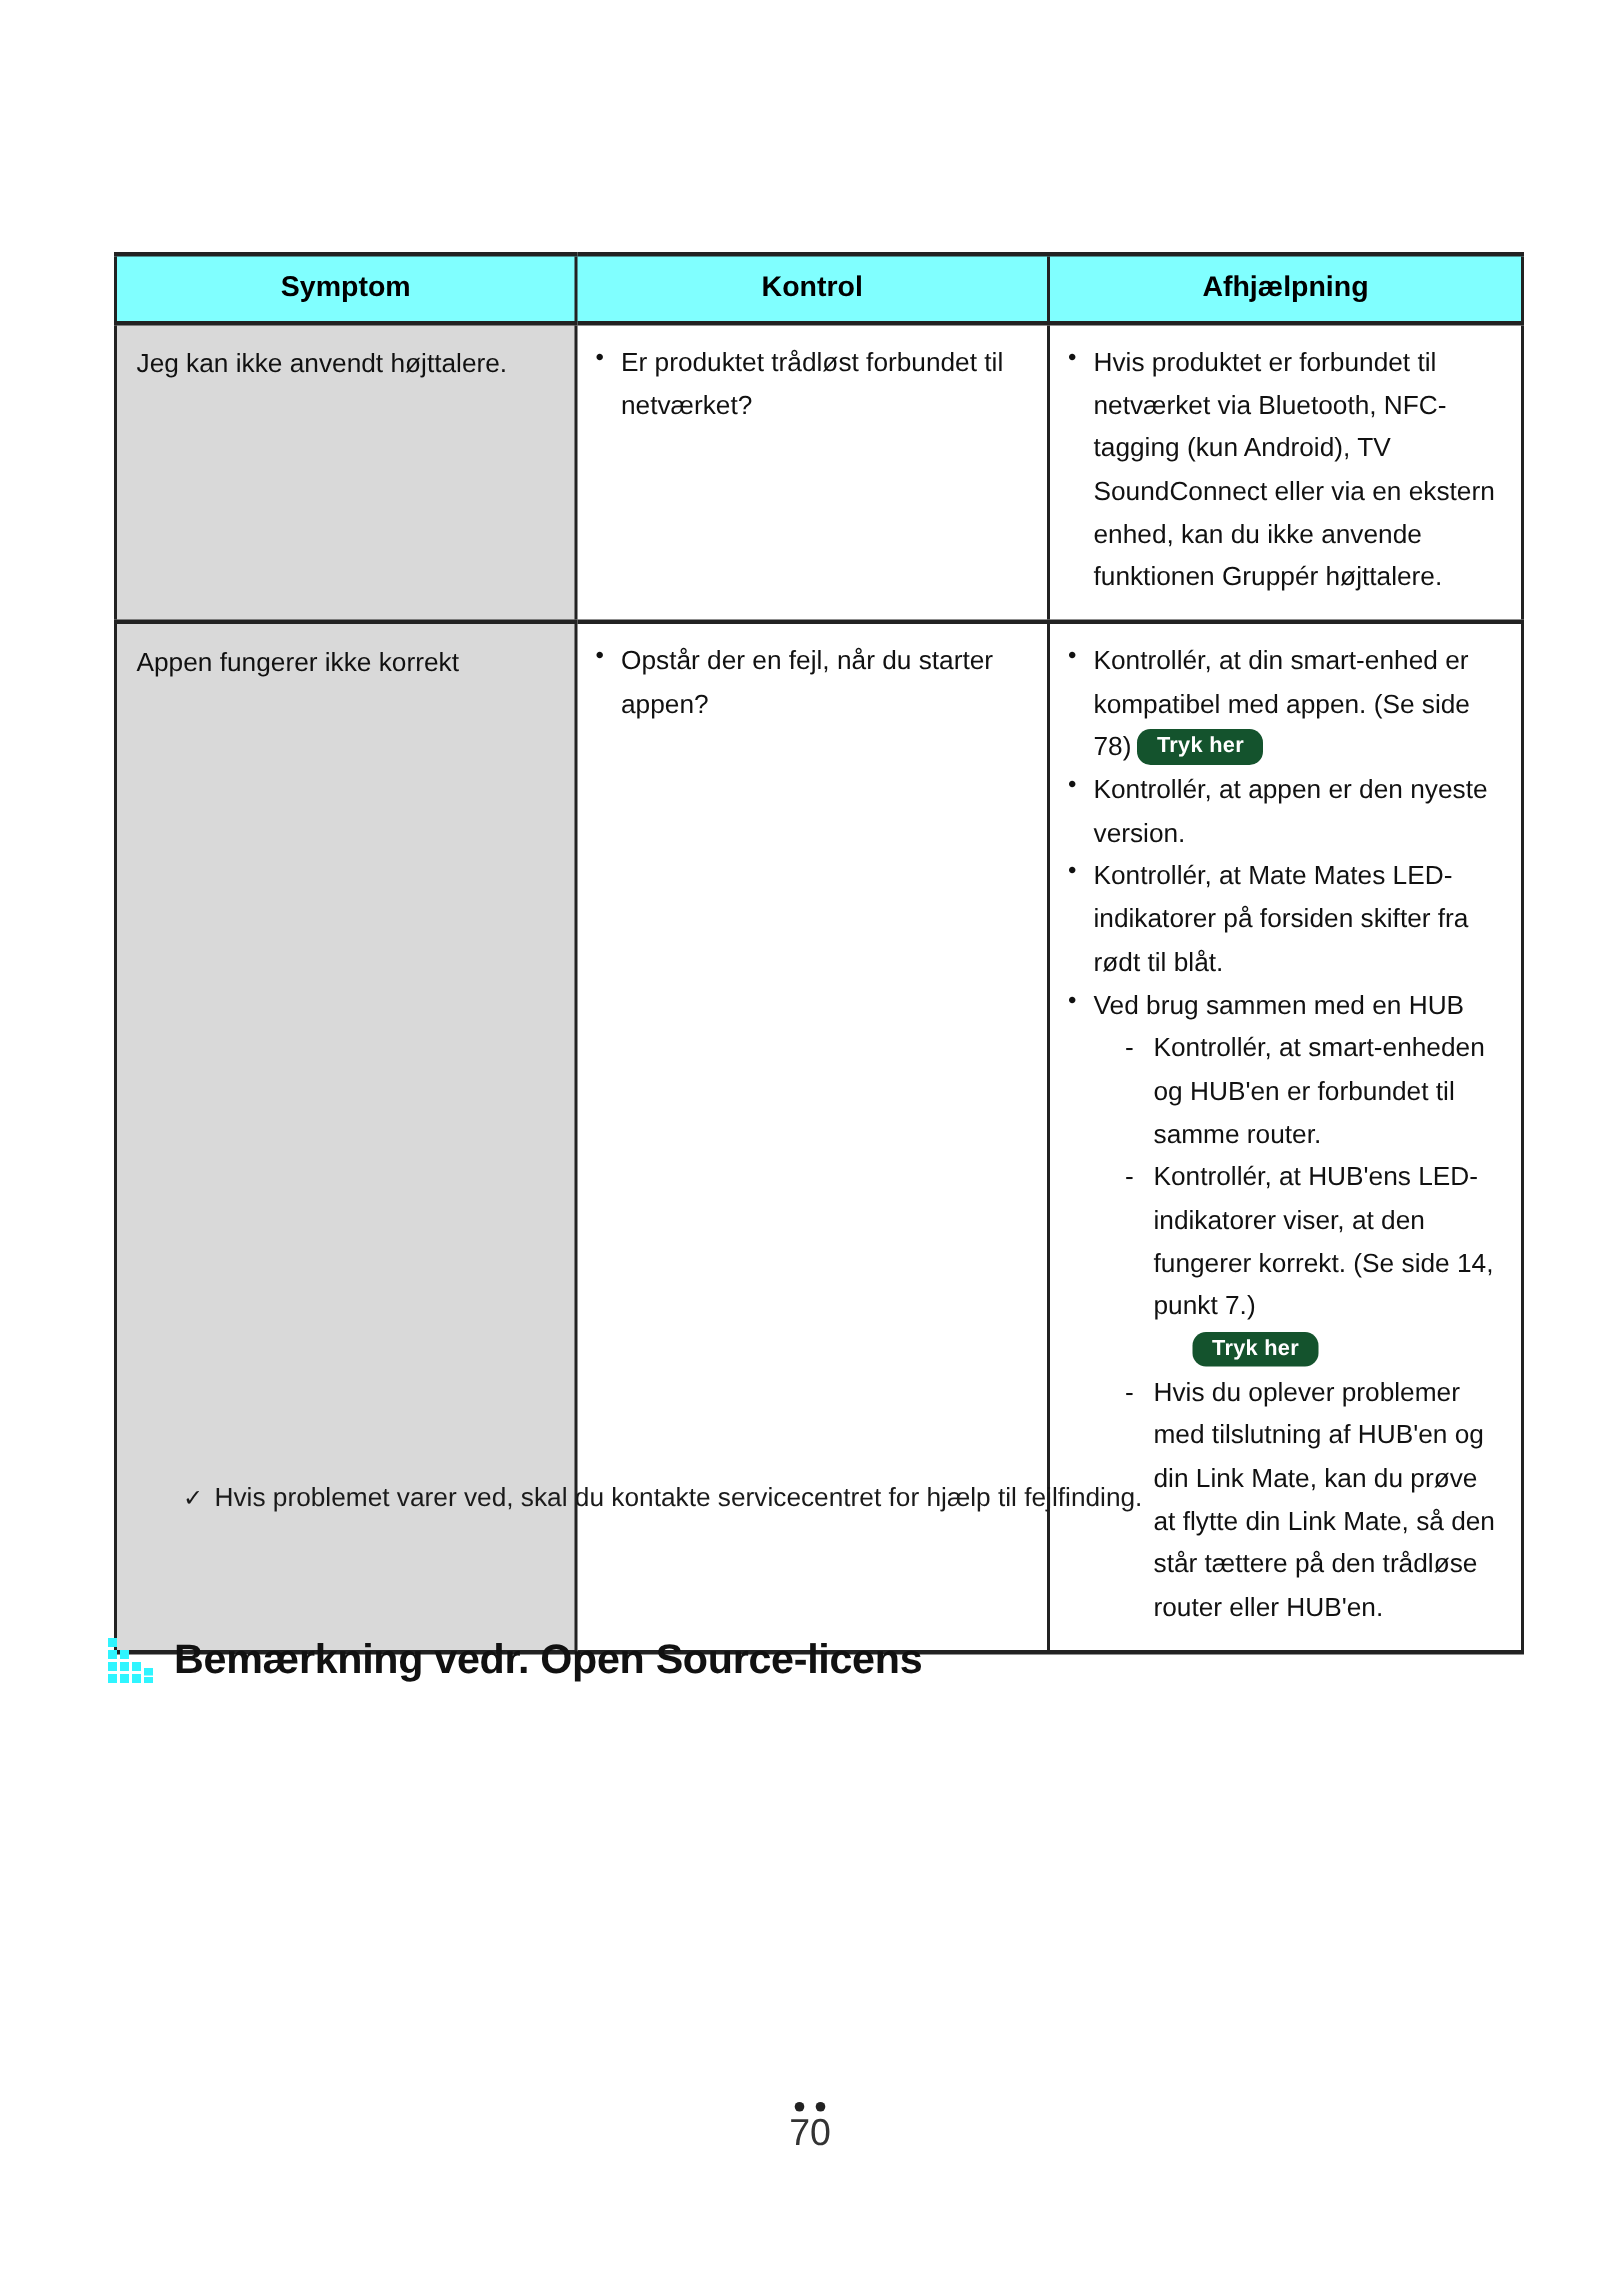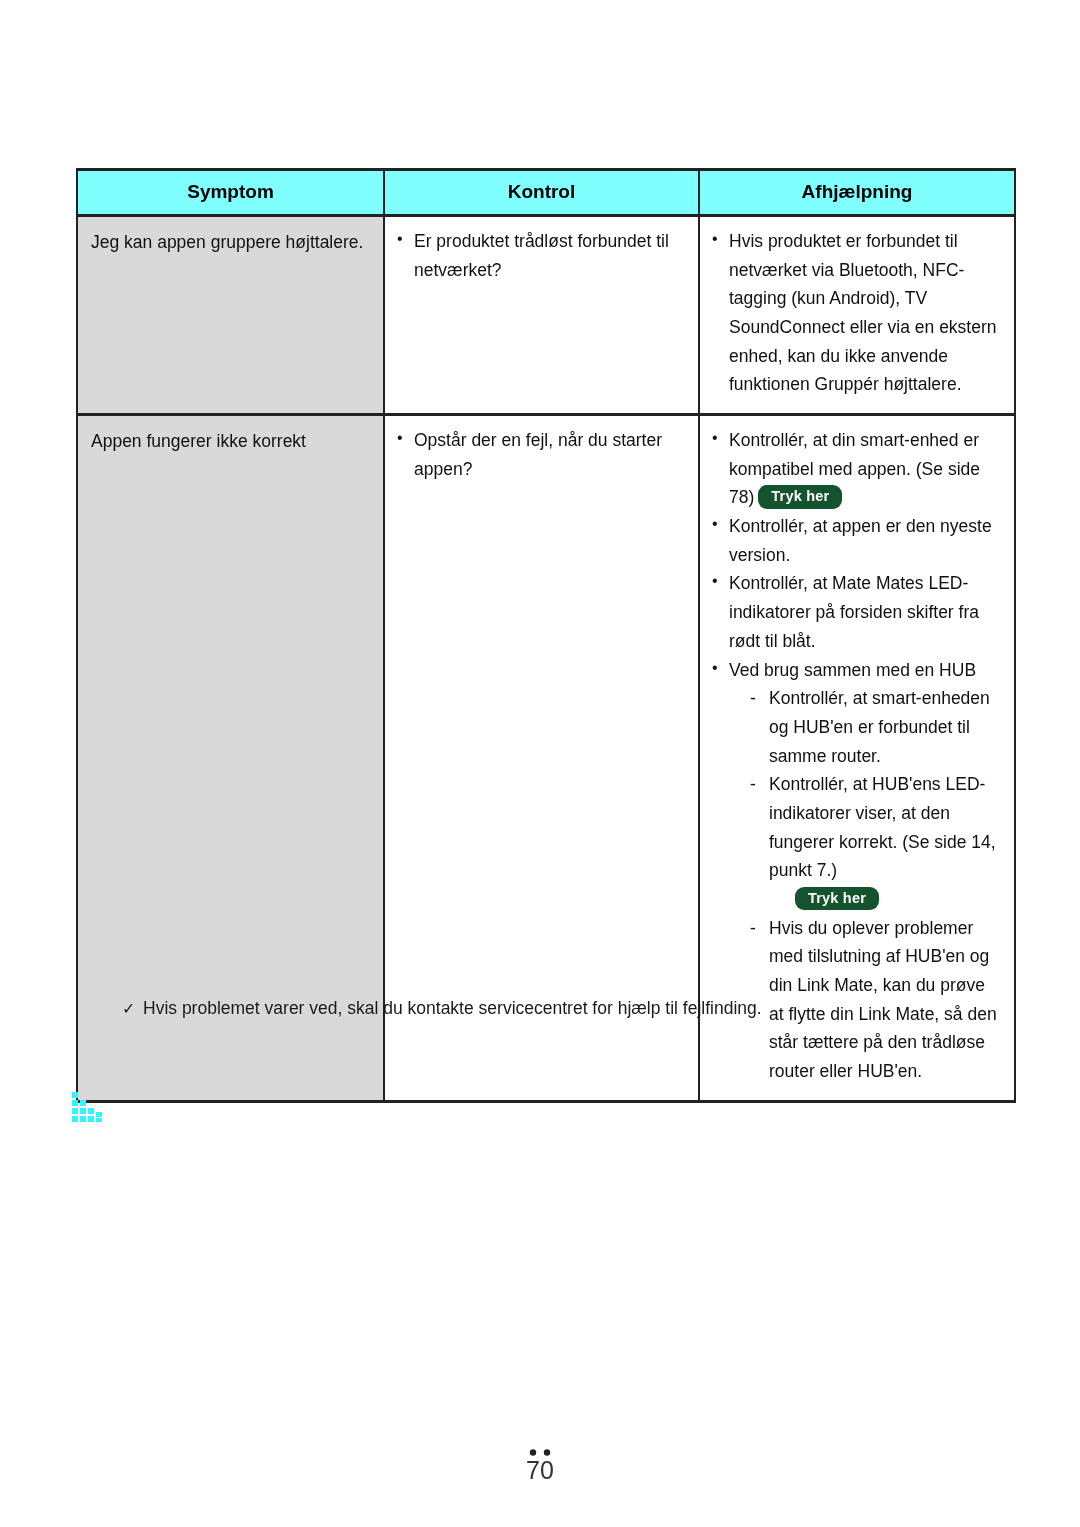--- a/index.html
+++ b/index.html
@@ -143,21 +143,20 @@
     display: block;
     flex: 0 0 auto;
   }
   .note-title {
     font-size: 19.5px;
     font-weight: bold;
     color: #111;
     letter-spacing: 0.3px;
   }
   .note-body {
-    margin-top: 10px;
     padding-left: 43px;
     font-size: 17.5px;
     line-height: 1.5;
     color: #1a1a1a;
   }
   .note-body .chk {
     display: inline-block;
     width: 21px;
     font-size: 16px;
   }
@@ -204,21 +203,21 @@
     position: absolute;
     left: 2px;
     top: -2px;
     font-size: 17px;
   }
 
   
   .footer {
     position: absolute;
     left: 0;
-    top: 1448px;
+    top: 1400px;
     width: 1080px;
     text-align: center;
   }
   .footer-dots {
     display: block;
     margin: 0 auto 1px auto;
     width: 34px;
     height: 9px;
   }
   .footer-num {
@@ -242,21 +241,21 @@
       <thead>
         <tr>
           <th class="first">Symptom</th>
           <th>Kontrol</th>
           <th>Afhjælpning</th>
         </tr>
       </thead>
       <tbody>
 
         <tr>
-          <td class="sym">Jeg kan appen gruppere højttalere.</td>
+          <td class="sym">Jeg kan ikke anvendt højttalere.</td>
           <td>
             <ul class="bl">
               <li>Er produktet trådløst forbundet til netværket?</li>
             </ul>
           </td>
           <td>
             <ul class="bl">
               <li>Hvis produktet er forbundet til netværket via Bluetooth, NFC-tagging (kun Android), TV SoundConnect eller via en ekstern enhed, kan du ikke anvende funktionen Gruppér højttalere.</li>
             </ul>
           </td>
@@ -311,20 +310,21 @@
             <rect x="8" y="10" width="6" height="6"></rect>
             <rect x="8" y="18" width="6" height="6"></rect>
             <rect x="8" y="26" width="6" height="6"></rect>
             <rect x="16" y="18" width="6" height="6"></rect>
             <rect x="16" y="26" width="6" height="6"></rect>
             <rect x="24" y="22" width="6" height="5"></rect>
             <rect x="24" y="28" width="6" height="4"></rect>
           </g>
         </svg>
       </span>
+      <span class="sec-title">Bemærkning vedr. Open Source-licens</span>
     </div>
   </div>
 
   <div class="footer">
     <svg class="footer-dots" viewBox="0 0 34 9" aria-hidden="true">
       <circle cx="10" cy="4.5" r="3.2" fill="#222"></circle>
       <circle cx="24" cy="4.5" r="3.2" fill="#222"></circle>
     </svg>
     <span class="footer-num">70</span>
   </div>

